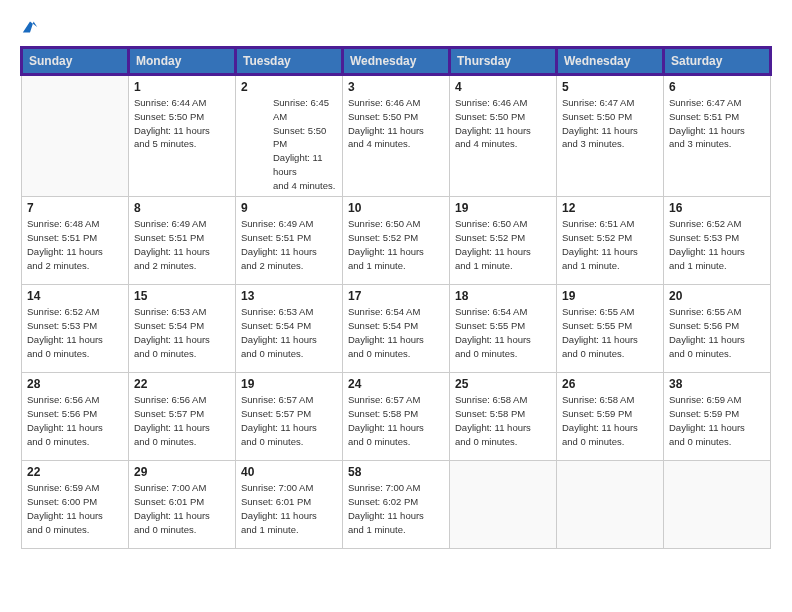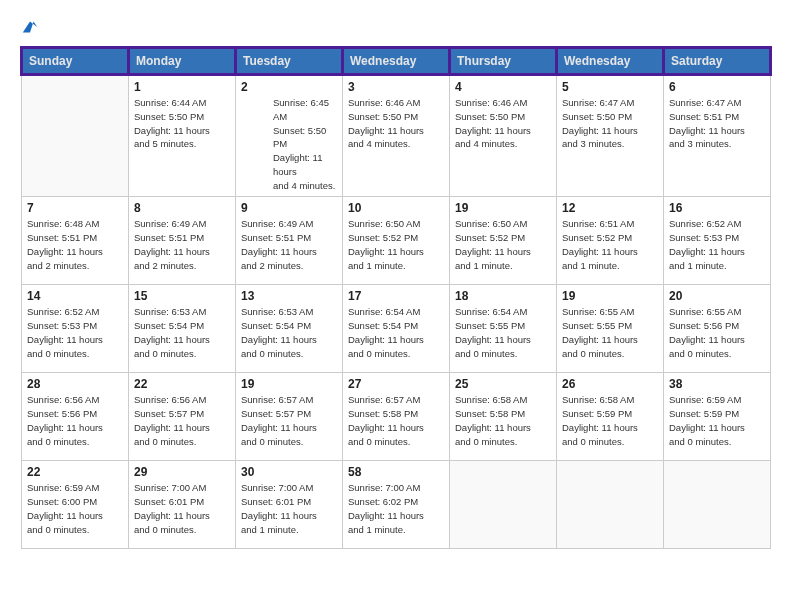--- a/index.html
+++ b/index.html
@@ -283,21 +283,21 @@
 and 0 minutes.</div>
           </td>
           <td class="cell">
             <div class="day-number">19</div>
             <div class="cell-info" style="white-space: pre-line;">Sunrise: 6:57 AM
 Sunset: 5:57 PM
 Daylight: 11 hours
 and 0 minutes.</div>
           </td>
           <td class="cell">
-            <div class="day-number">27</div>
+            <div class="day-number">24</div>
             <div class="cell-info" style="white-space: pre-line;">Sunrise: 6:57 AM
 Sunset: 5:58 PM
 Daylight: 11 hours
 and 0 minutes.</div>
           </td>
           <td class="cell">
             <div class="day-number">25</div>
             <div class="cell-info" style="white-space: pre-line;">Sunrise: 6:58 AM
 Sunset: 5:58 PM
 Daylight: 11 hours
@@ -327,21 +327,21 @@
 and 0 minutes.</div>
           </td>
           <td class="cell">
             <div class="day-number">29</div>
             <div class="cell-info" style="white-space: pre-line;">Sunrise: 7:00 AM
 Sunset: 6:01 PM
 Daylight: 11 hours
 and 0 minutes.</div>
           </td>
           <td class="cell">
-            <div class="day-number">30</div>
+            <div class="day-number">40</div>
             <div class="cell-info" style="white-space: pre-line;">Sunrise: 7:00 AM
 Sunset: 6:01 PM
 Daylight: 11 hours
 and 1 minute.</div>
           </td>
           <td class="cell">
             <div class="day-number">58</div>
             <div class="cell-info" style="white-space: pre-line;">Sunrise: 7:00 AM
 Sunset: 6:02 PM
 Daylight: 11 hours

